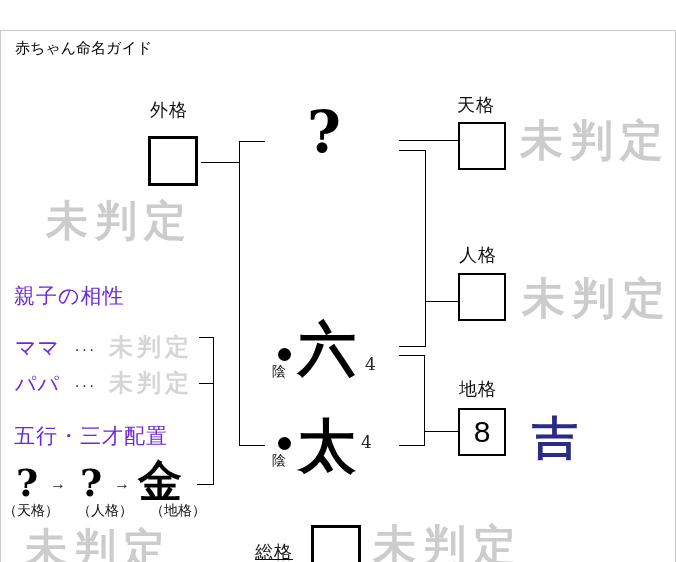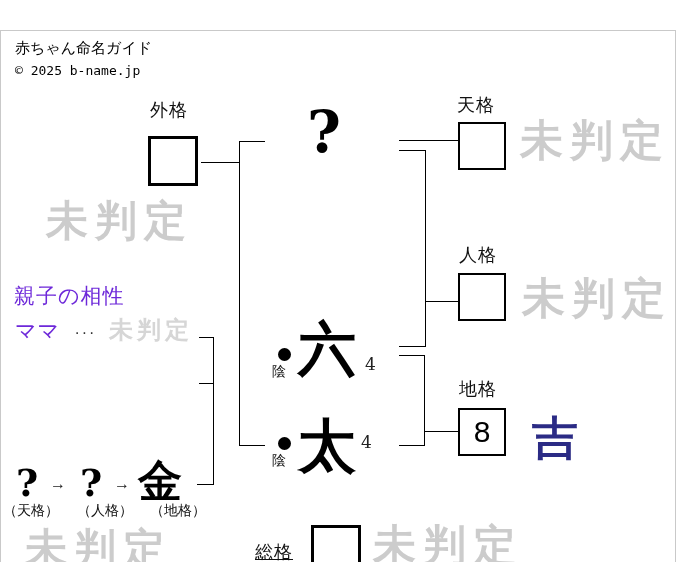--- a/index.html
+++ b/index.html
@@ -33,21 +33,20 @@
   .gog-el{font-family:"DejaVu Serif",serif;font-weight:bold;font-size:44px;line-height:1;}
   .gog-lbl{font-size:14px;color:#111;}
   .arrow{font-size:16px;color:#222;}
 </style>
 </head>
 <body>
 
 <div id="canvas">
 
   <div class="abs mono" style="left:14px;top:8px;font-size:15px;">赤ちゃん命名ガイド</div>
-  <div class="abs mono" style="left:14px;top:32px;font-size:13px;">© 2025 b-name.jp</div>
 
   <div class="hl" style="left:200px;top:131px;width:38px;"></div>
   <div class="vl" style="left:238px;top:110px;height:305px;"></div>
   <div class="hl" style="left:238px;top:110px;width:26px;"></div>
   <div class="hl" style="left:238px;top:414px;width:26px;"></div>
   <div class="hl" style="left:398px;top:109px;width:59px;"></div>
   <div class="hl" style="left:398px;top:119px;width:27px;"></div>
   <div class="vl" style="left:424px;top:119px;height:197px;"></div>
   <div class="hl" style="left:424px;top:270px;width:33px;"></div>
   <div class="hl" style="left:398px;top:315px;width:27px;"></div>
@@ -91,26 +90,32 @@
   <div class="abs bigchar" style="left:297px;top:289px;">六</div>
   <div class="abs strokes" style="left:364px;top:323px;">4</div>
 
   <div class="yindot" style="left:277px;top:406px;"></div>
   <div class="abs yinlbl" style="left:271px;top:421px;">陰</div>
   <div class="abs bigchar" style="left:297px;top:386px;">太</div>
   <div class="abs strokes" style="left:360px;top:401px;">4</div>
 
   <div class="abs sect" style="left:13px;top:251px;">親子の相性</div>
 
-  <div class="abs" style="left:14px;top:286px;">
+  <div class="abs" style="left:14px;top:303px;">
     <span class="sect">ママ</span>
     <span class="dots" style="margin-left:10px;">···</span>
     <span class="wm-sm" style="margin-left:8px;">未判定</span>
   </div>
+  <div class="abs" style="left:14px;top:339px;">
+    <span class="sect">パパ</span>
+    <span class="dots" style="margin-left:10px;">···</span>
+    <span class="wm-sm" style="margin-left:8px;">未判定</span>
+  </div>
 
+  <div class="abs sect" style="left:13px;top:391px;">五行・三才配置</div>
 
   <div class="abs gog-q" style="left:15px;top:433px;">?</div>
   <div class="abs arrow" style="left:49px;top:444px;">→</div>
   <div class="abs gog-q" style="left:79px;top:433px;">?</div>
   <div class="abs arrow" style="left:113px;top:444px;">→</div>
   <div class="abs gog-el" style="left:137px;top:428px;">金</div>
 
   <div class="abs gog-lbl" style="left:2px;top:471px;">（天格）</div>
   <div class="abs gog-lbl" style="left:76px;top:471px;">（人格）</div>
   <div class="abs gog-lbl" style="left:149px;top:471px;text-align:right;">（地格）</div>

